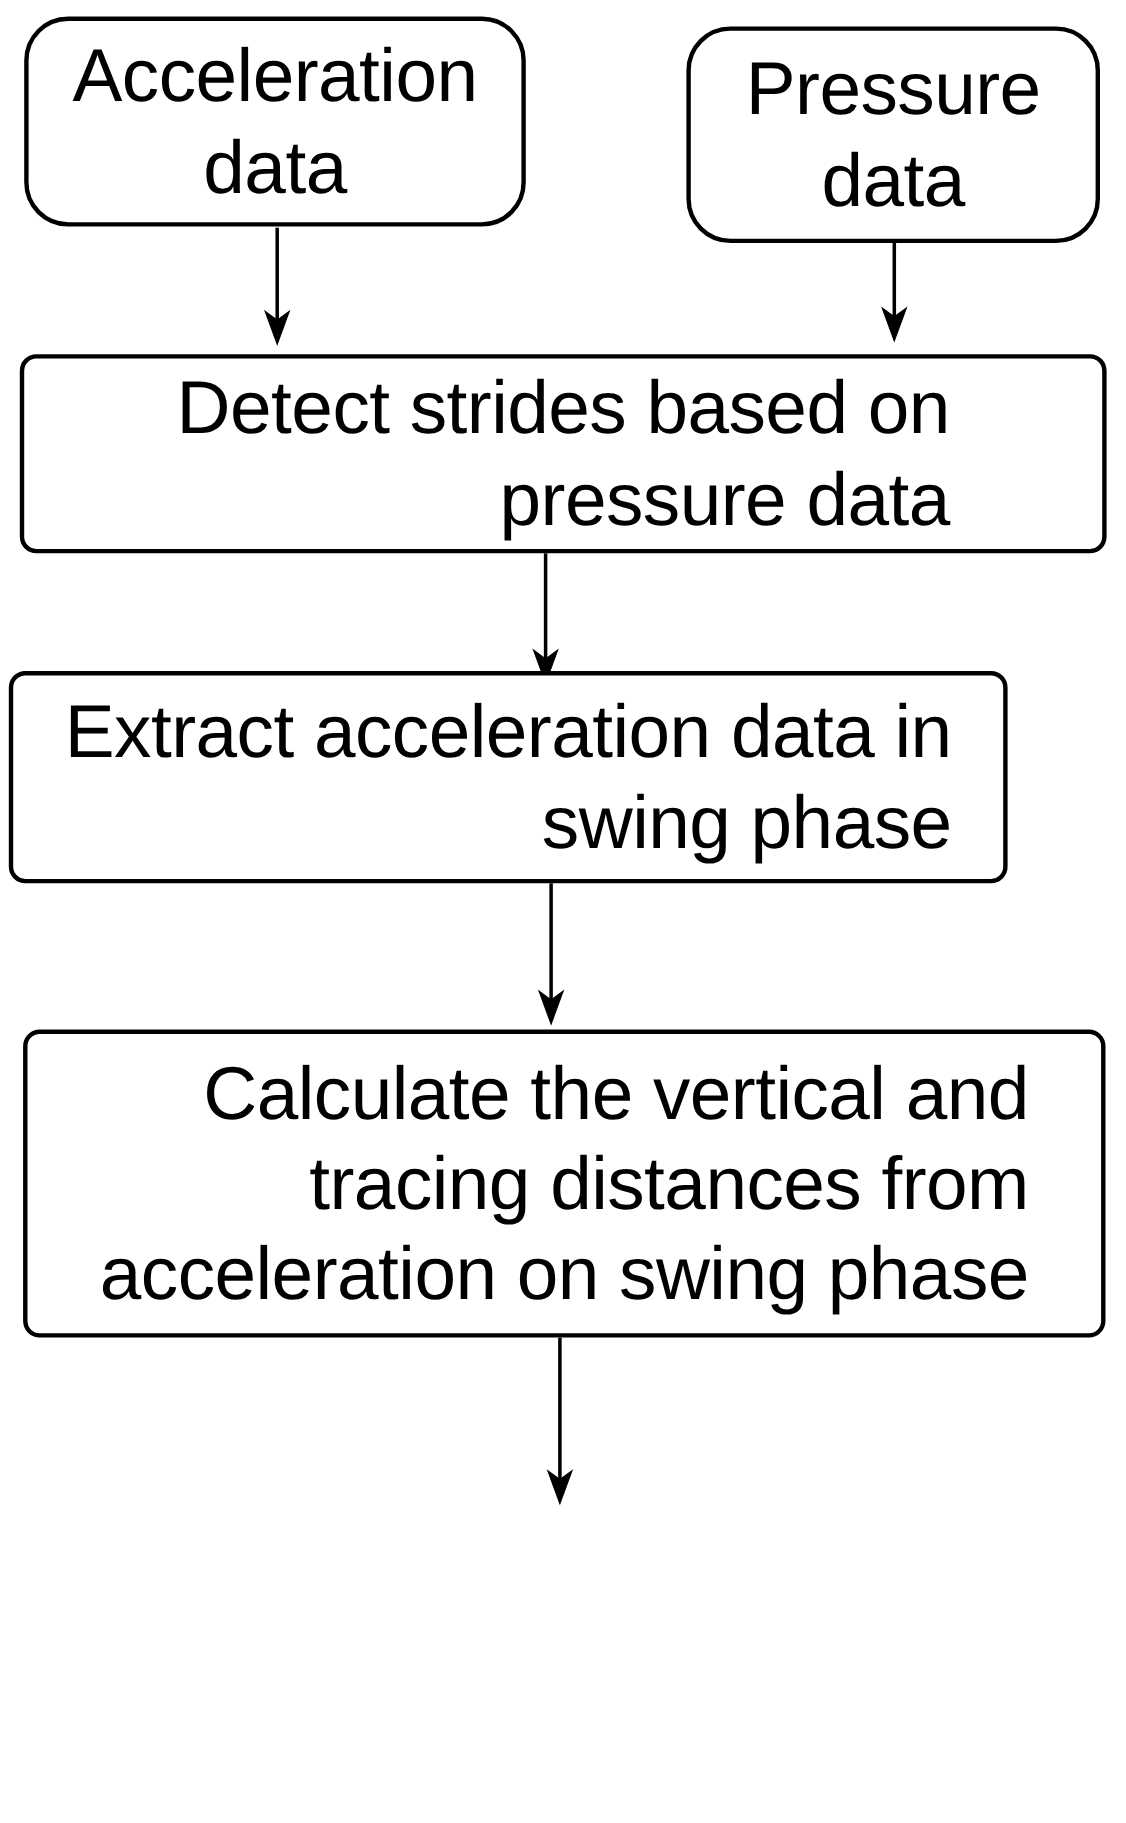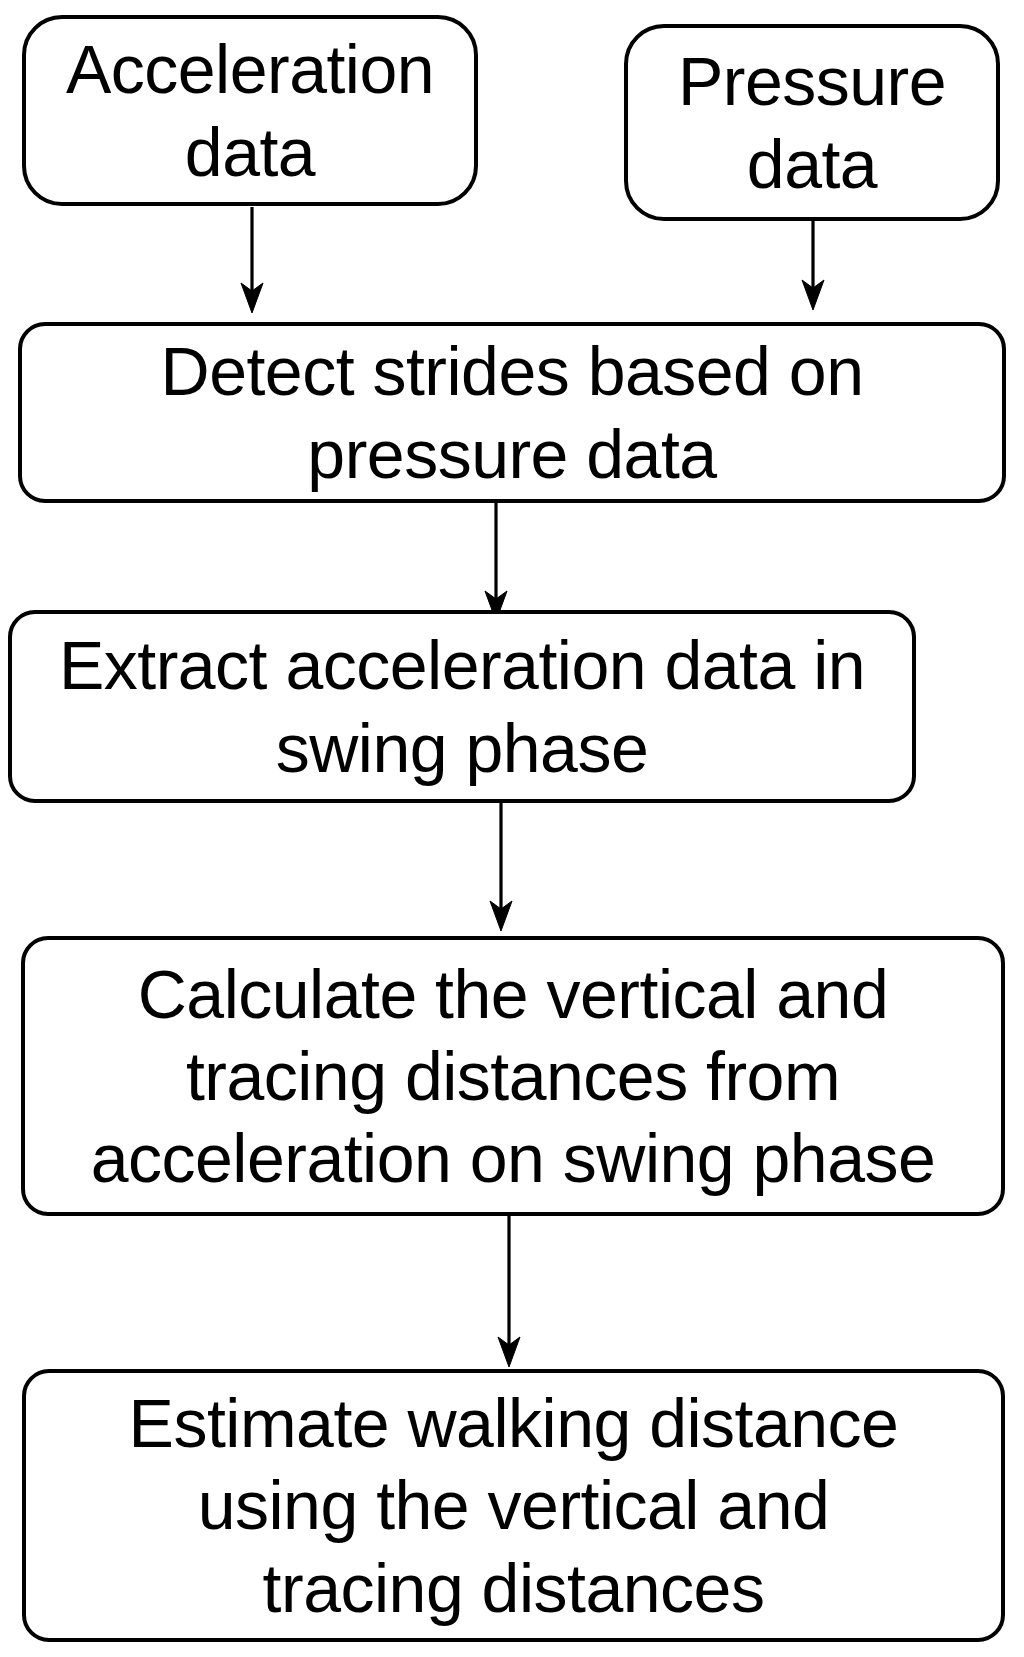--- a/index.html
+++ b/index.html
@@ -34,21 +34,21 @@
     text-align: center;
   }
   .node-label {
     white-space: pre-line;
     font-size: 68px;
     line-height: 1.21;
     color: #000000;
     letter-spacing: -0.5px;
   }
   .r40 { border-radius: 40px; }
-  .r42 { border-radius: 27px; }
+  .r42 { border-radius: 15px; text-align: right; }
 
   .node-acceleration { left: 22px;  top: 15px;   width: 456px; height: 191px; }
   .node-pressure     { left: 624px; top: 24px;   width: 376px; height: 197px; }
   .node-detect       { left: 18px;  top: 322px;  width: 988px; height: 181px; }
   .node-extract      { left: 8px;  top: 610px;  width: 908px; height: 193px; }
   .node-calculate    { left: 21px;  top: 936px;  width: 984px; height: 280px; }
   .node-estimate     { left: 22px;  top: 1369px; width: 983px; height: 273px; }
 
   .arrow-line {
     stroke: #000000;
@@ -108,19 +108,14 @@
     <span class="node-label">Extract acceleration data in
 swing phase</span>
   </div>
 
   <div class="node node-calculate r42">
     <span class="node-label">Calculate the vertical and
 tracing distances from
 acceleration on swing phase</span>
   </div>
 
-  <div class="node node-estimate r42">
-    <span class="node-label">Estimate walking distance
-using the vertical and
-tracing distances</span>
-  </div>
 
 </div>
 
 </body></html>

